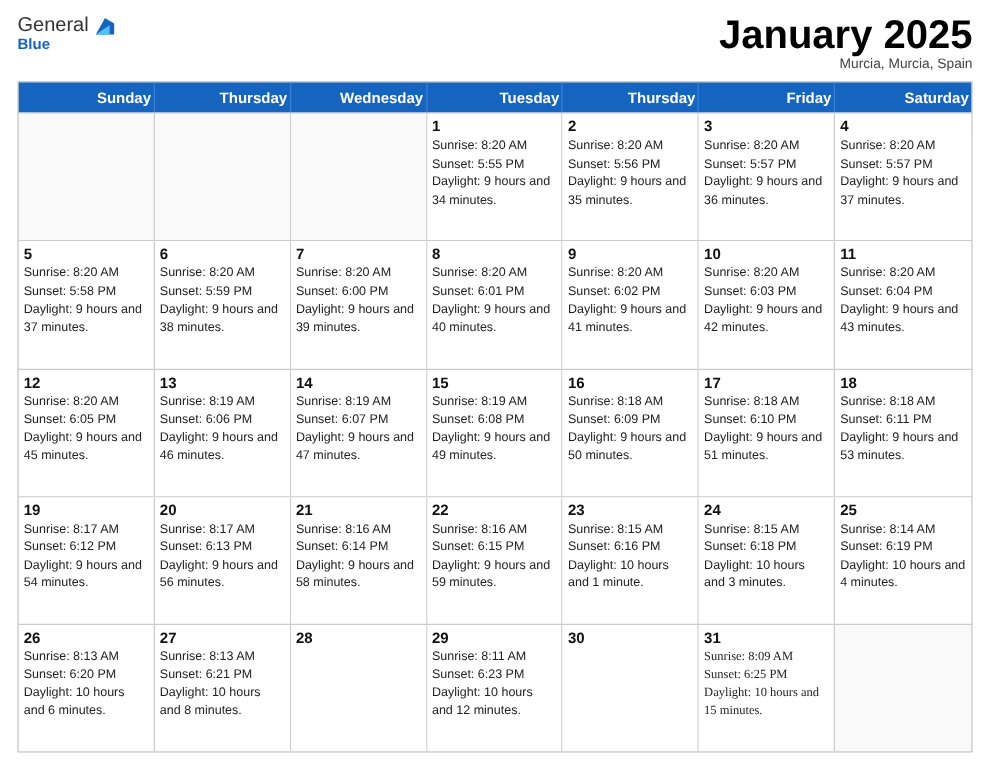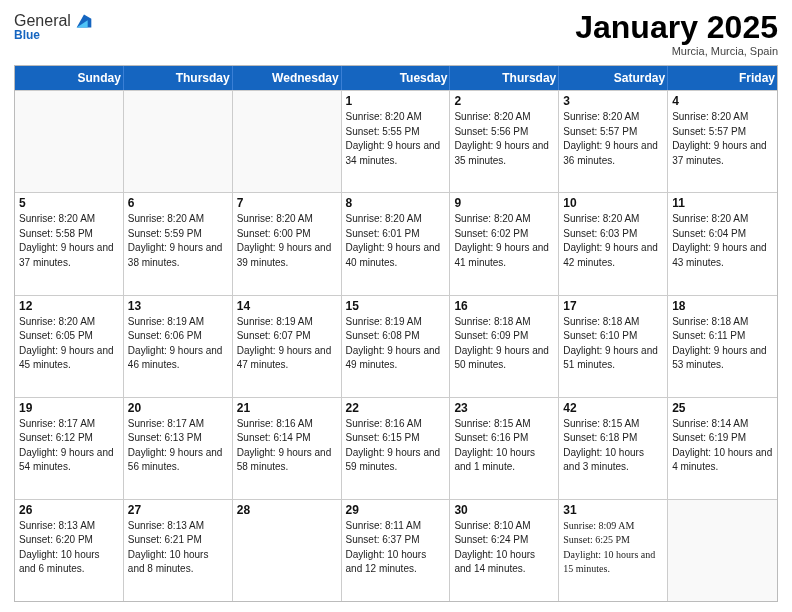--- a/index.html
+++ b/index.html
@@ -124,22 +124,22 @@
     </div>
   </div>
 
   <div class="calendar">
     <div class="cal-header-row">
     <div class="cal-header-cell">Sunday</div>
         <div class="cal-header-cell">Thursday</div>
         <div class="cal-header-cell">Wednesday</div>
         <div class="cal-header-cell">Tuesday</div>
         <div class="cal-header-cell">Thursday</div>
+        <div class="cal-header-cell">Friday</div>
         <div class="cal-header-cell">Saturday</div>
-        <div class="cal-header-cell">Friday</div>
       </div>
     <div class="cal-body">
     <div class="cal-row">
           <div class="cal-cell empty"></div>
           <div class="cal-cell empty"></div>
           <div class="cal-cell empty"></div>
           <div class="cal-cell">
             <div class="day-num">1</div>
             <div class="cell-info" style="white-space: pre-line;">Sunrise: 8:20 AM
 Sunset: 5:55 PM
@@ -277,21 +277,21 @@
 Sunset: 6:15 PM
 Daylight: 9 hours and 59 minutes.</div>
           </div>
           <div class="cal-cell">
             <div class="day-num">23</div>
             <div class="cell-info" style="white-space: pre-line;">Sunrise: 8:15 AM
 Sunset: 6:16 PM
 Daylight: 10 hours and 1 minute.</div>
           </div>
           <div class="cal-cell">
-            <div class="day-num">42</div>
+            <div class="day-num">24</div>
             <div class="cell-info" style="white-space: pre-line;">Sunrise: 8:15 AM
 Sunset: 6:18 PM
 Daylight: 10 hours and 3 minutes.</div>
           </div>
           <div class="cal-cell">
             <div class="day-num">25</div>
             <div class="cell-info" style="white-space: pre-line;">Sunrise: 8:14 AM
 Sunset: 6:19 PM
 Daylight: 10 hours and 4 minutes.</div>
           </div>
@@ -308,28 +308,25 @@
             <div class="cell-info" style="white-space: pre-line;">Sunrise: 8:13 AM
 Sunset: 6:21 PM
 Daylight: 10 hours and 8 minutes.</div>
           </div>
           <div class="cal-cell">
             <div class="day-num">28</div>
           </div>
           <div class="cal-cell">
             <div class="day-num">29</div>
             <div class="cell-info" style="white-space: pre-line;">Sunrise: 8:11 AM
-Sunset: 6:37 PM
+Sunset: 6:23 PM
 Daylight: 10 hours and 12 minutes.</div>
           </div>
           <div class="cal-cell">
             <div class="day-num">30</div>
-            <div class="cell-info" style="white-space: pre-line;">Sunrise: 8:10 AM
-Sunset: 6:24 PM
-Daylight: 10 hours and 14 minutes.</div>
           </div>
           <div class="cal-cell">
             <div class="day-num">31</div>
             <div class="cell-info" style="white-space: pre-line; font-family: Liberation Serif, serif;">Sunrise: 8:09 AM
 Sunset: 6:25 PM
 Daylight: 10 hours and 15 minutes.</div>
           </div>
           <div class="cal-cell empty"></div>
         </div>
       </div>

